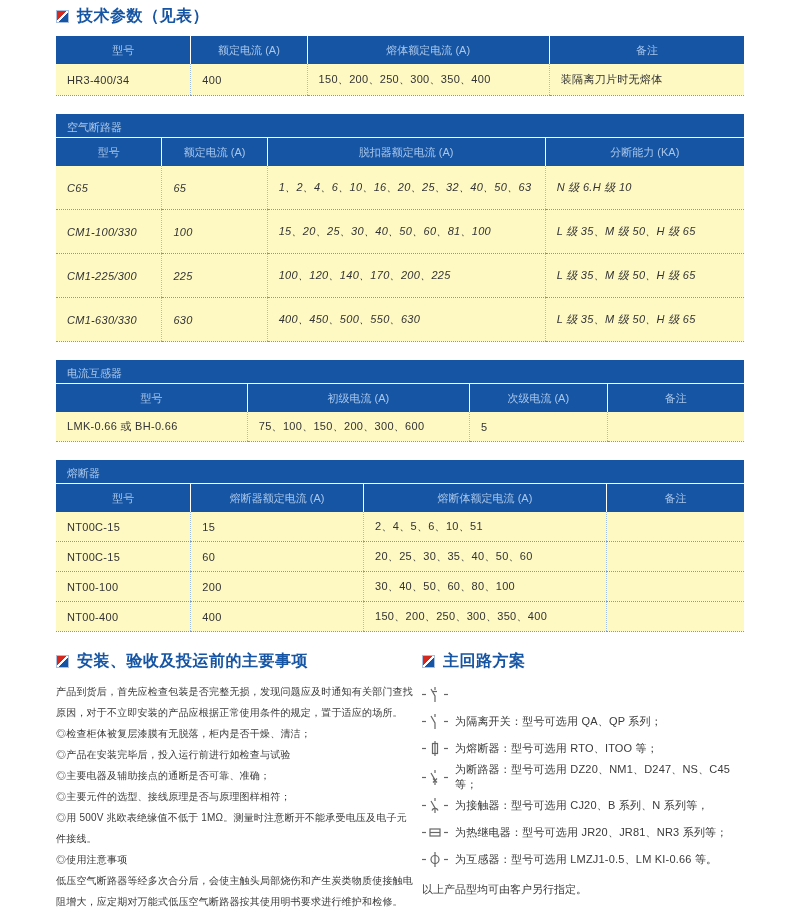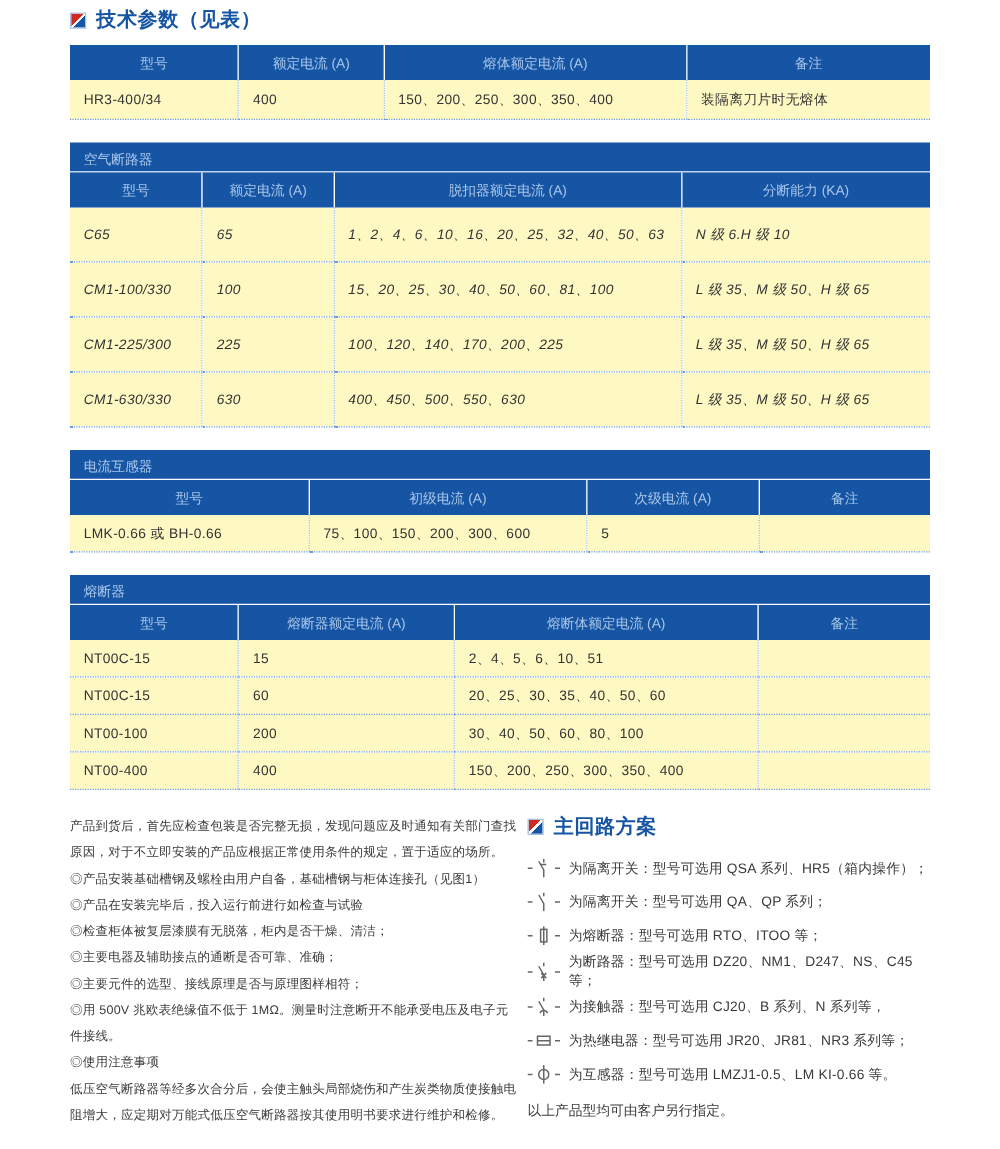--- a/index.html
+++ b/index.html
@@ -210,24 +210,27 @@
           <td>150、200、250、300、350、400</td>
           <td></td>
         </tr>
       </tbody>
     </table>
   </div>
 
   <div class="cols">
 
     <div class="col-left">
+      <div class="sec-title">
+        <span class="flag"></span>
+        <span class="label">安装、验收及投运前的主要事项</span>
+      </div>
       <p>产品到货后，首先应检查包装是否完整无损，发现问题应及时通知有关部门查找原因，对于不立即安装的产品应根据正常使用条件的规定，置于适应的场所。</p>
-      <p>◎产品安装基础槽钢及螺栓由用户自备，基础槽钢与柜体连接孔（见图1）</p>
+      <p>◎检查柜体被复层漆膜有无脱落，柜内是否干燥、清洁；</p>
       <p>◎产品在安装完毕后，投入运行前进行如检查与试验</p>
-      <p>◎检查柜体被复层漆膜有无脱落，柜内是否干燥、清洁；</p>
       <p>◎主要电器及辅助接点的通断是否可靠、准确；</p>
       <p>◎主要元件的选型、接线原理是否与原理图样相符；</p>
       <p>◎用 500V 兆欧表绝缘值不低于 1MΩ。测量时注意断开不能承受电压及电子元件接线。</p>
       <p>◎使用注意事项</p>
       <p>低压空气断路器等经多次合分后，会使主触头局部烧伤和产生炭类物质使接触电阻增大，应定期对万能式低压空气断路器按其使用明书要求进行维护和检修。</p>
     </div>
 
     <div class="col-right">
       <div class="sec-title">
         <span class="flag"></span>
@@ -239,21 +242,20 @@
           <svg width="26" height="15" viewBox="0 0 26 15">
               <g stroke="#666" stroke-width="1.2" fill="none">
                 <path d="M0 7.5 H4"></path>
                 <path d="M22 7.5 H26"></path>
                 <path d="M13 15 V9 L9 2"></path>
                 <path d="M13 0 V3"></path>
                 <path d="M10.5 4.5 H15"></path>
               </g>
             </svg>
         </span>
-        <span>为隔离开关：型号可选用 QSA 系列、HR5（箱内操作）；</span>
       </div>
 
       <div class="citem">
         <span class="glyph">
           <svg width="26" height="15" viewBox="0 0 26 15">
               <g stroke="#666" stroke-width="1.2" fill="none">
                 <path d="M0 7.5 H4"></path>
                 <path d="M22 7.5 H26"></path>
                 <path d="M13 15 V9 L9 2"></path>
                 <path d="M13 0 V3"></path>

